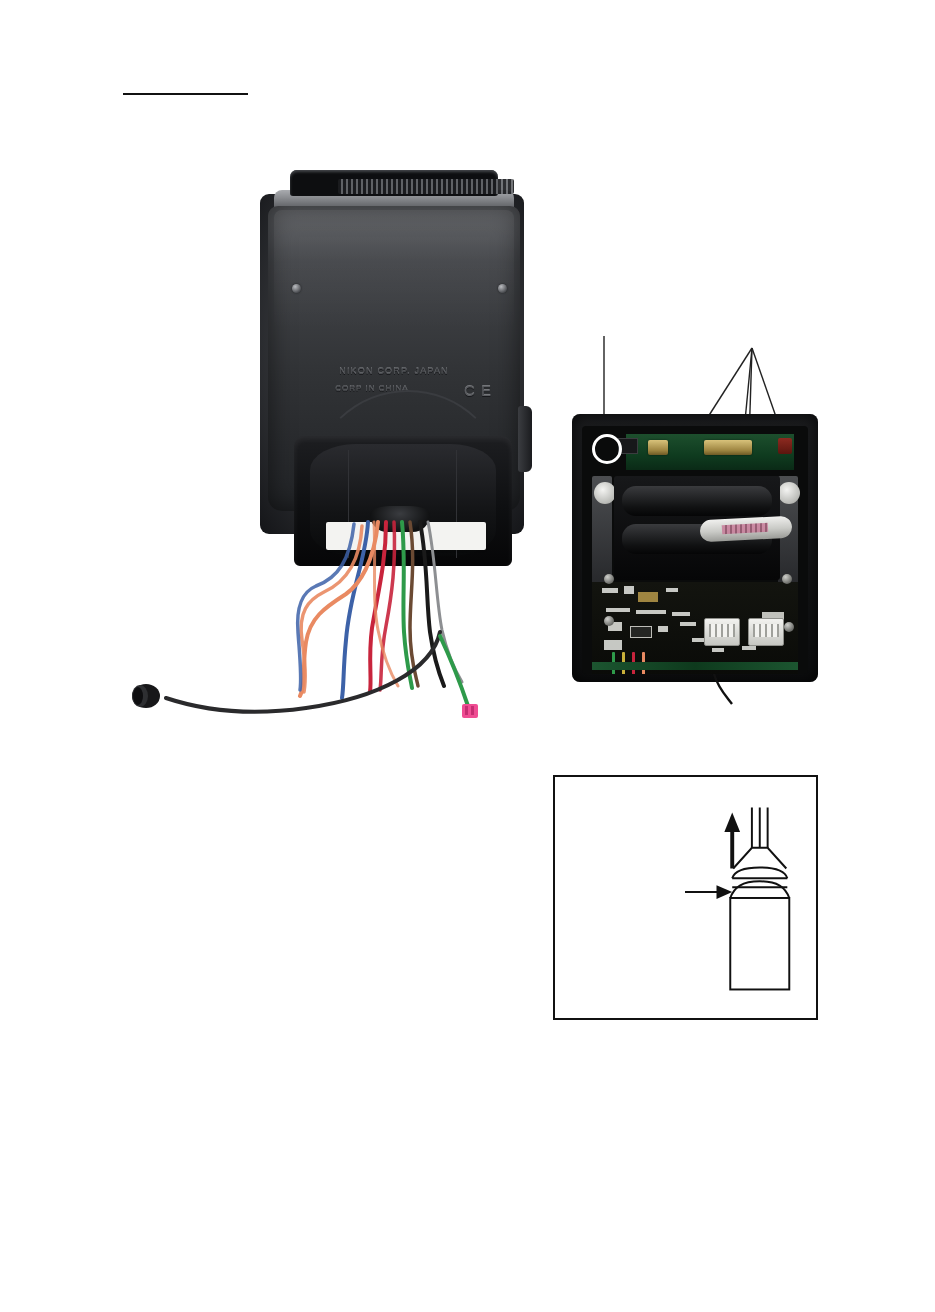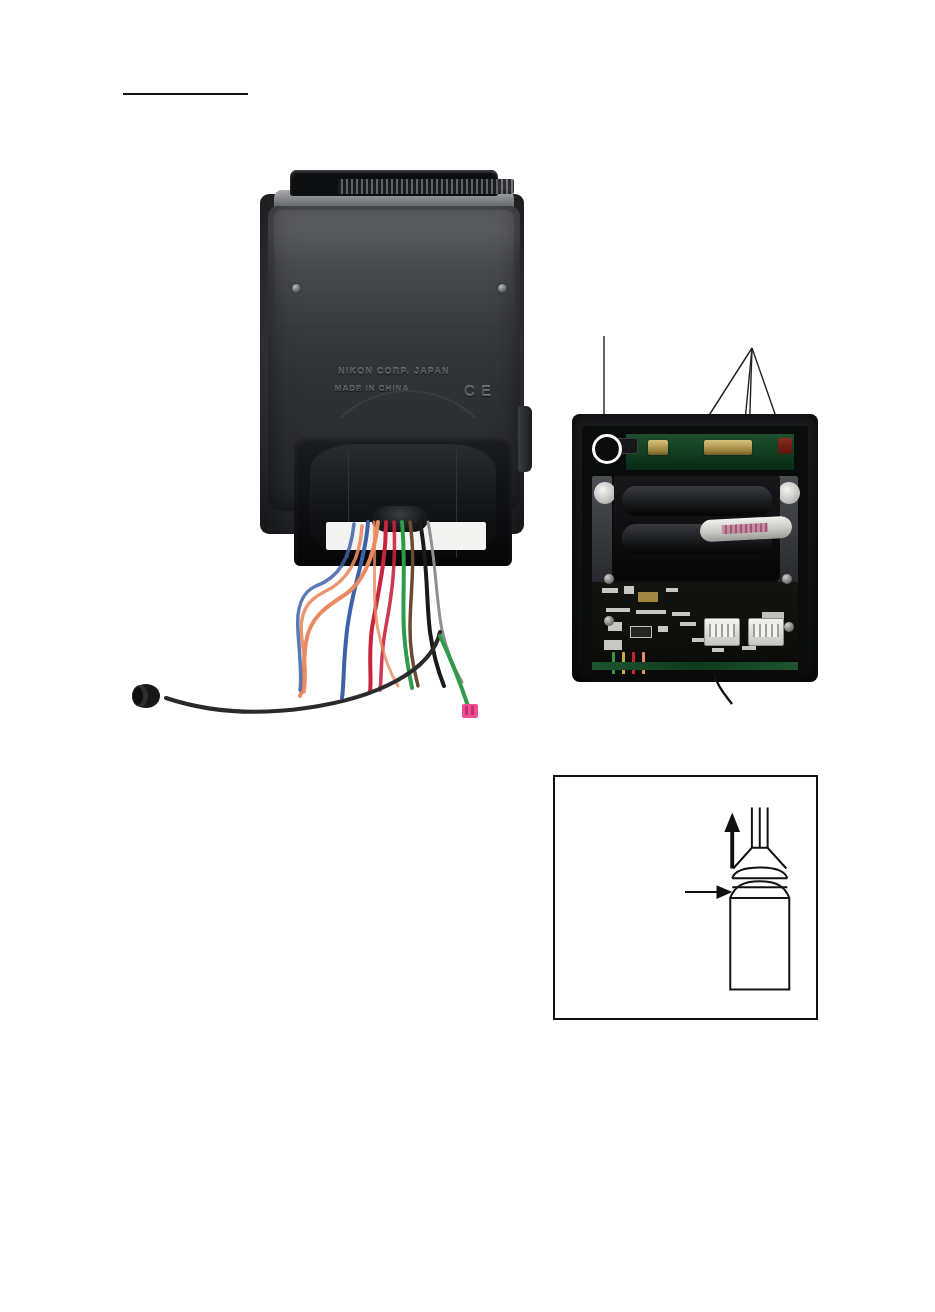--- a/index.html
+++ b/index.html
@@ -63,21 +63,21 @@
     position:absolute;width:9px;height:9px;border-radius:50%;
     background:radial-gradient(circle at 35% 30%,#b9bbbf,#4a4c50 70%,#2a2c2f);
     box-shadow:0 0 2px #16181a;
   }
   .fl-screw.a{left:24px;top:78px;}
   .fl-screw.b{left:230px;top:78px;}
 
   .fl-emboss{
     position:absolute;width:100%;text-align:center;
     color:#54565a;text-shadow:0 1px 0 #16171a, 0 -1px 0 #6c6e72;
-    font-size:9px;letter-spacing:1.2px;font-family:"Liberation Sans",sans-serif;font-weight:bold;
+    font-size:9px;letter-spacing:1.2px;font-family:"Liberation Sans",sans-serif;
   }
   .fl-emboss.l1{left:0;top:160px;}
   .fl-emboss.l2{left:-22px;top:178px;font-size:8px;letter-spacing:1px;}
   .fl-ce{
     position:absolute;left:196px;top:176px;font-size:15px;color:#5a5c60;
     text-shadow:0 1px 0 #17181b,0 -1px 0 #74767a;letter-spacing:1px;
   }
   .fl-arc{
     position:absolute;left:44px;top:184px;width:188px;height:180px;
     border:2px solid #3a3c40;border-radius:50%;
@@ -240,21 +240,21 @@
   <div class="fig-flash">
     <div class="fl-shadow"></div>
     <div class="fl-toplip"></div>
     <div class="fl-comb">
       <div class="fl-comb-teeth"></div>
     </div>
     <div class="fl-body">
       <div class="fl-screw a"></div>
       <div class="fl-screw b"></div>
       <div class="fl-emboss l1">NIKON CORP. JAPAN</div>
-      <div class="fl-emboss l2">MADE IN CHINA</div>
+      <div class="fl-emboss l2">CORP IN CHINA</div>
       <div class="fl-ce">C E</div>
       <div class="fl-arc"></div>
       <div class="fl-door">
         <div class="bump"></div>
         <div class="seam s1"></div>
         <div class="seam s2"></div>
       </div>
       <div class="fl-sidetab"></div>
     </div>
     <div class="fl-plate"></div>

